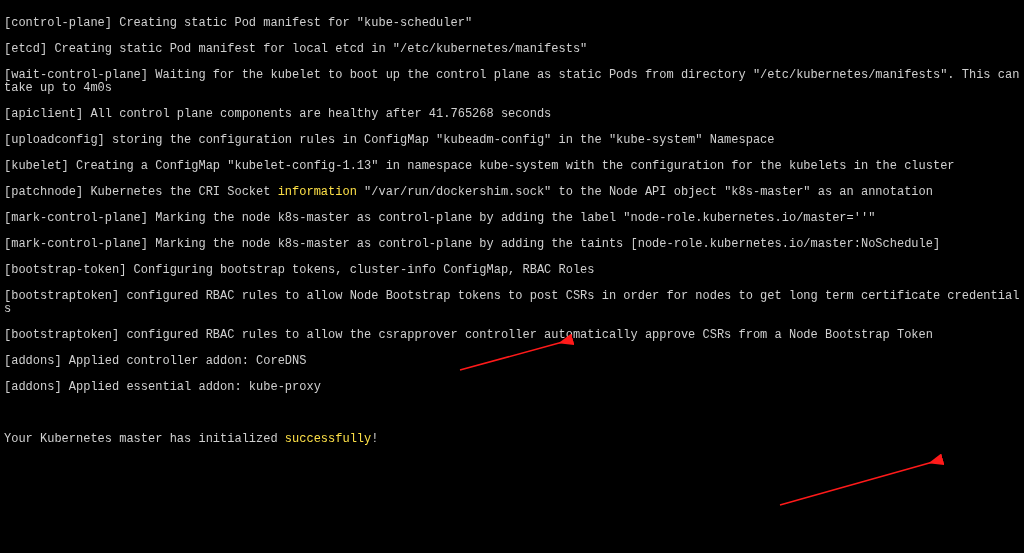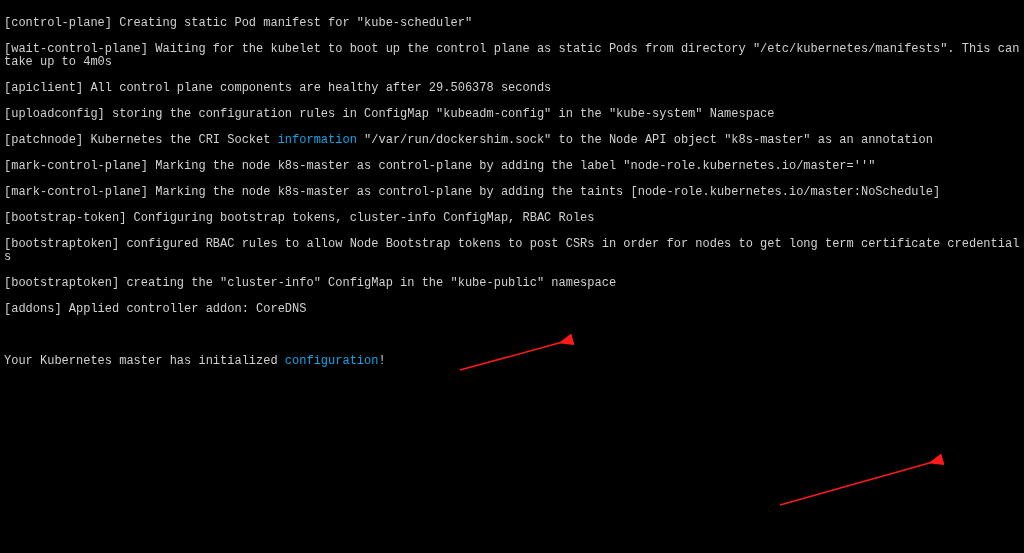--- a/index.html
+++ b/index.html
@@ -16,45 +16,48 @@
   }
   .terminal {
     position: relative;
     width: 1024px;
     height: 497px;
     padding: 4px 4px 0 4px;
     box-sizing: border-box;
     white-space: pre-wrap;
     word-break: break-all;
   }
-  .grn { color: #0ea5e9; }
+  .grn { color: #fde047; }
   svg.arrow {
     position: absolute;
     overflow: visible;
     pointer-events: none;
   }
   .line { display: block; }
 </style>
 </head>
 <body>
 
 <div class="terminal">
 <span class="line">[control-plane] Creating static Pod manifest for "kube-scheduler"</span>
+<span class="line">[etcd] Creating static Pod manifest for local etcd in "/etc/kubernetes/manifests"</span>
 <span class="line">[wait-control-plane] Waiting for the kubelet to boot up the control plane as static Pods from directory "/etc/kubernetes/manifests". This can take up to 4m0s</span>
-<span class="line">[apiclient] All control plane components are healthy after 29.506378 seconds</span>
+<span class="line">[apiclient] All control plane components are healthy after 41.765268 seconds</span>
 <span class="line">[uploadconfig] storing the configuration rules in ConfigMap "kubeadm-config" in the "kube-system" Namespace</span>
+<span class="line">[kubelet] Creating a ConfigMap "kubelet-config-1.13" in namespace kube-system with the configuration for the kubelets in the cluster</span>
 <span class="line"><span>[patchnode] Kubernetes the CRI Socket </span><span class="grn">information</span><span> "/var/run/dockershim.sock" to the Node API object "k8s-master" as an annotation</span></span>
 <span class="line">[mark-control-plane] Marking the node k8s-master as control-plane by adding the label "node-role.kubernetes.io/master=''"</span>
 <span class="line">[mark-control-plane] Marking the node k8s-master as control-plane by adding the taints [node-role.kubernetes.io/master:NoSchedule]</span>
 <span class="line">[bootstrap-token] Configuring bootstrap tokens, cluster-info ConfigMap, RBAC Roles</span>
 <span class="line">[bootstraptoken] configured RBAC rules to allow Node Bootstrap tokens to post CSRs in order for nodes to get long term certificate credentials</span>
-<span class="line">[bootstraptoken] creating the "cluster-info" ConfigMap in the "kube-public" namespace</span>
+<span class="line">[bootstraptoken] configured RBAC rules to allow the csrapprover controller automatically approve CSRs from a Node Bootstrap Token</span>
 <span class="line">[addons] Applied controller addon: CoreDNS</span>
+<span class="line">[addons] Applied essential addon: kube-proxy</span>
 <span class="line">&nbsp;</span>
-<span class="line"><span>Your Kubernetes master has initialized </span><span class="grn">configuration</span><span>!</span></span>
+<span class="line"><span>Your Kubernetes master has initialized </span><span class="grn">successfully</span><span>!</span></span>
 <span class="line">&nbsp;</span>
 
 
 
 
 
 
 
 
 

